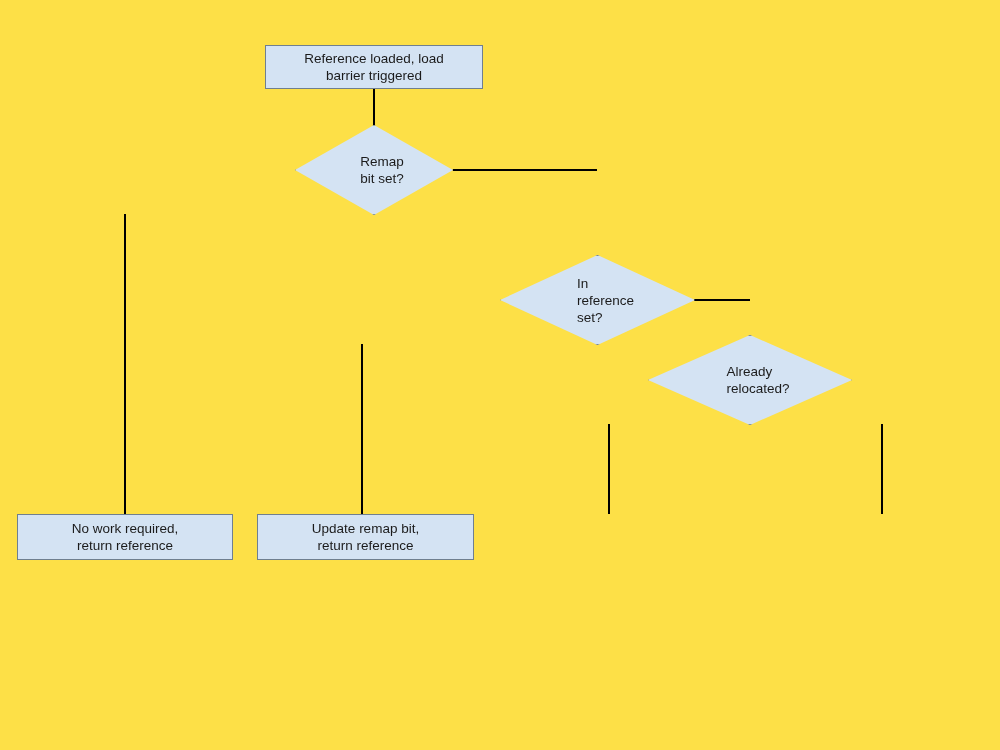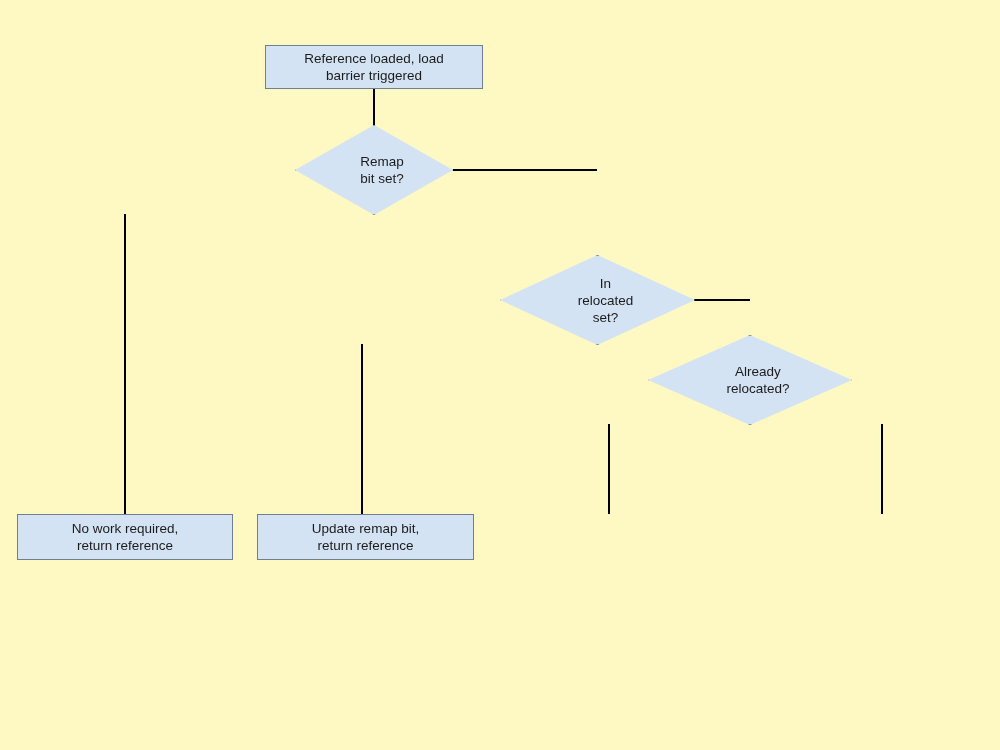--- a/index.html
+++ b/index.html
@@ -11,21 +11,21 @@
     width: 1000px;
     height: 750px;
     background: #000000;
     font-family: "Liberation Sans", sans-serif;
     overflow: hidden;
   }
   #canvas {
     position: relative;
     width: 1000px;
     height: 750px;
-    background: #fef9c3;
+    background: #fde047;
   }
 
   
   .node-box {
     position: absolute;
     box-sizing: border-box;
     background: #d4e3f3;
     border: 1px solid #6f7f8f;
     display: flex;
     align-items: center;
@@ -54,21 +54,20 @@
     border: 1px solid #6f7f8f;
     -webkit-clip-path: polygon(50% 0%, 100% 50%, 50% 100%, 0% 50%);
     clip-path: polygon(50% 0%, 100% 50%, 50% 100%, 0% 50%);
   }
   .node-diamond .node-text {
     position: relative;
     color: #1b1b1b;
     font-size: 13.5px;
     line-height: 17px;
     white-space: pre-line;
-    text-align: center;
   }
   
   .node-diamond .node-text.offset-right { transform: translateX(8px); }
 
   
   .connector {
     position: absolute;
     background: #000000;
   }
 </style>
@@ -92,21 +91,21 @@
 
   <div class="node-diamond" style="left:295px; top:125px; width:158px; height:90px;">
     <span class="diamond-shape"></span>
     <span class="node-text offset-right">Remap
 bit set?</span>
   </div>
 
   <div class="node-diamond" style="left:500px; top:255px; width:195px; height:90px;">
     <span class="diamond-shape"></span>
     <span class="node-text offset-right">In
-relocated
+reference
 set?</span>
   </div>
 
   <div class="node-diamond" style="left:648px; top:335px; width:204px; height:90px;">
     <span class="diamond-shape"></span>
     <span class="node-text offset-right">Already
 relocated?</span>
   </div>
 
   <div class="node-box" style="left:17px; top:514px; width:216px; height:46px;">

